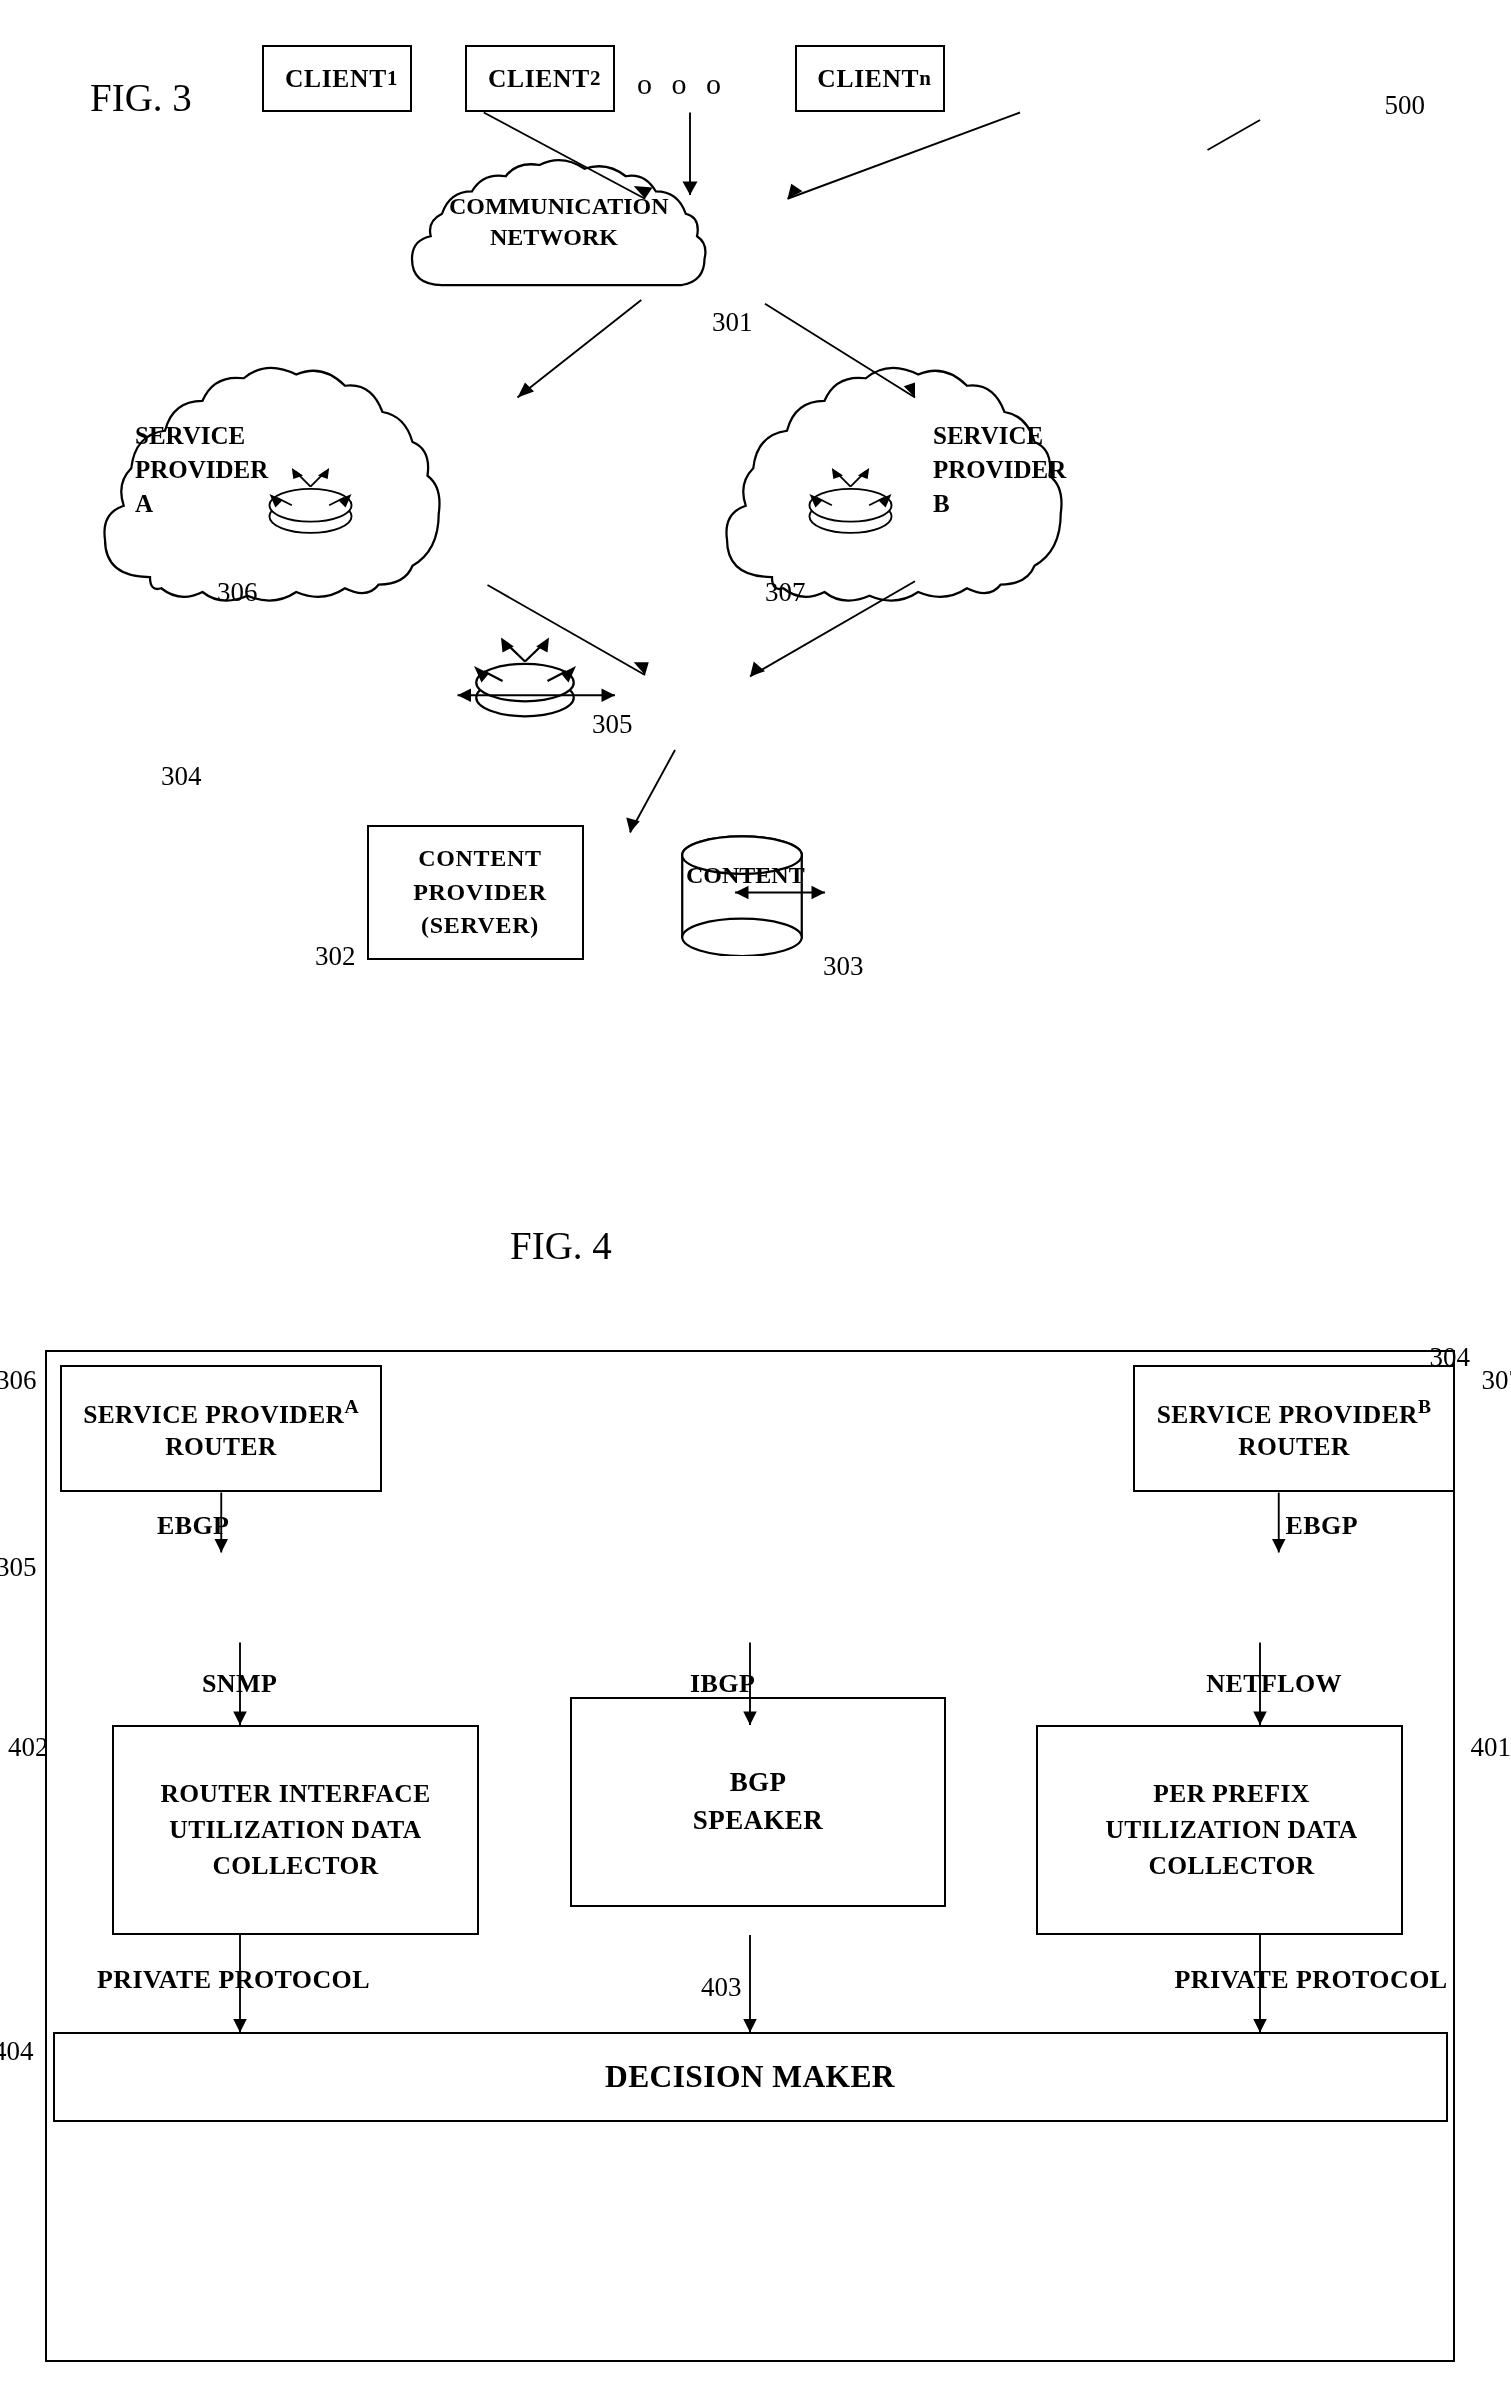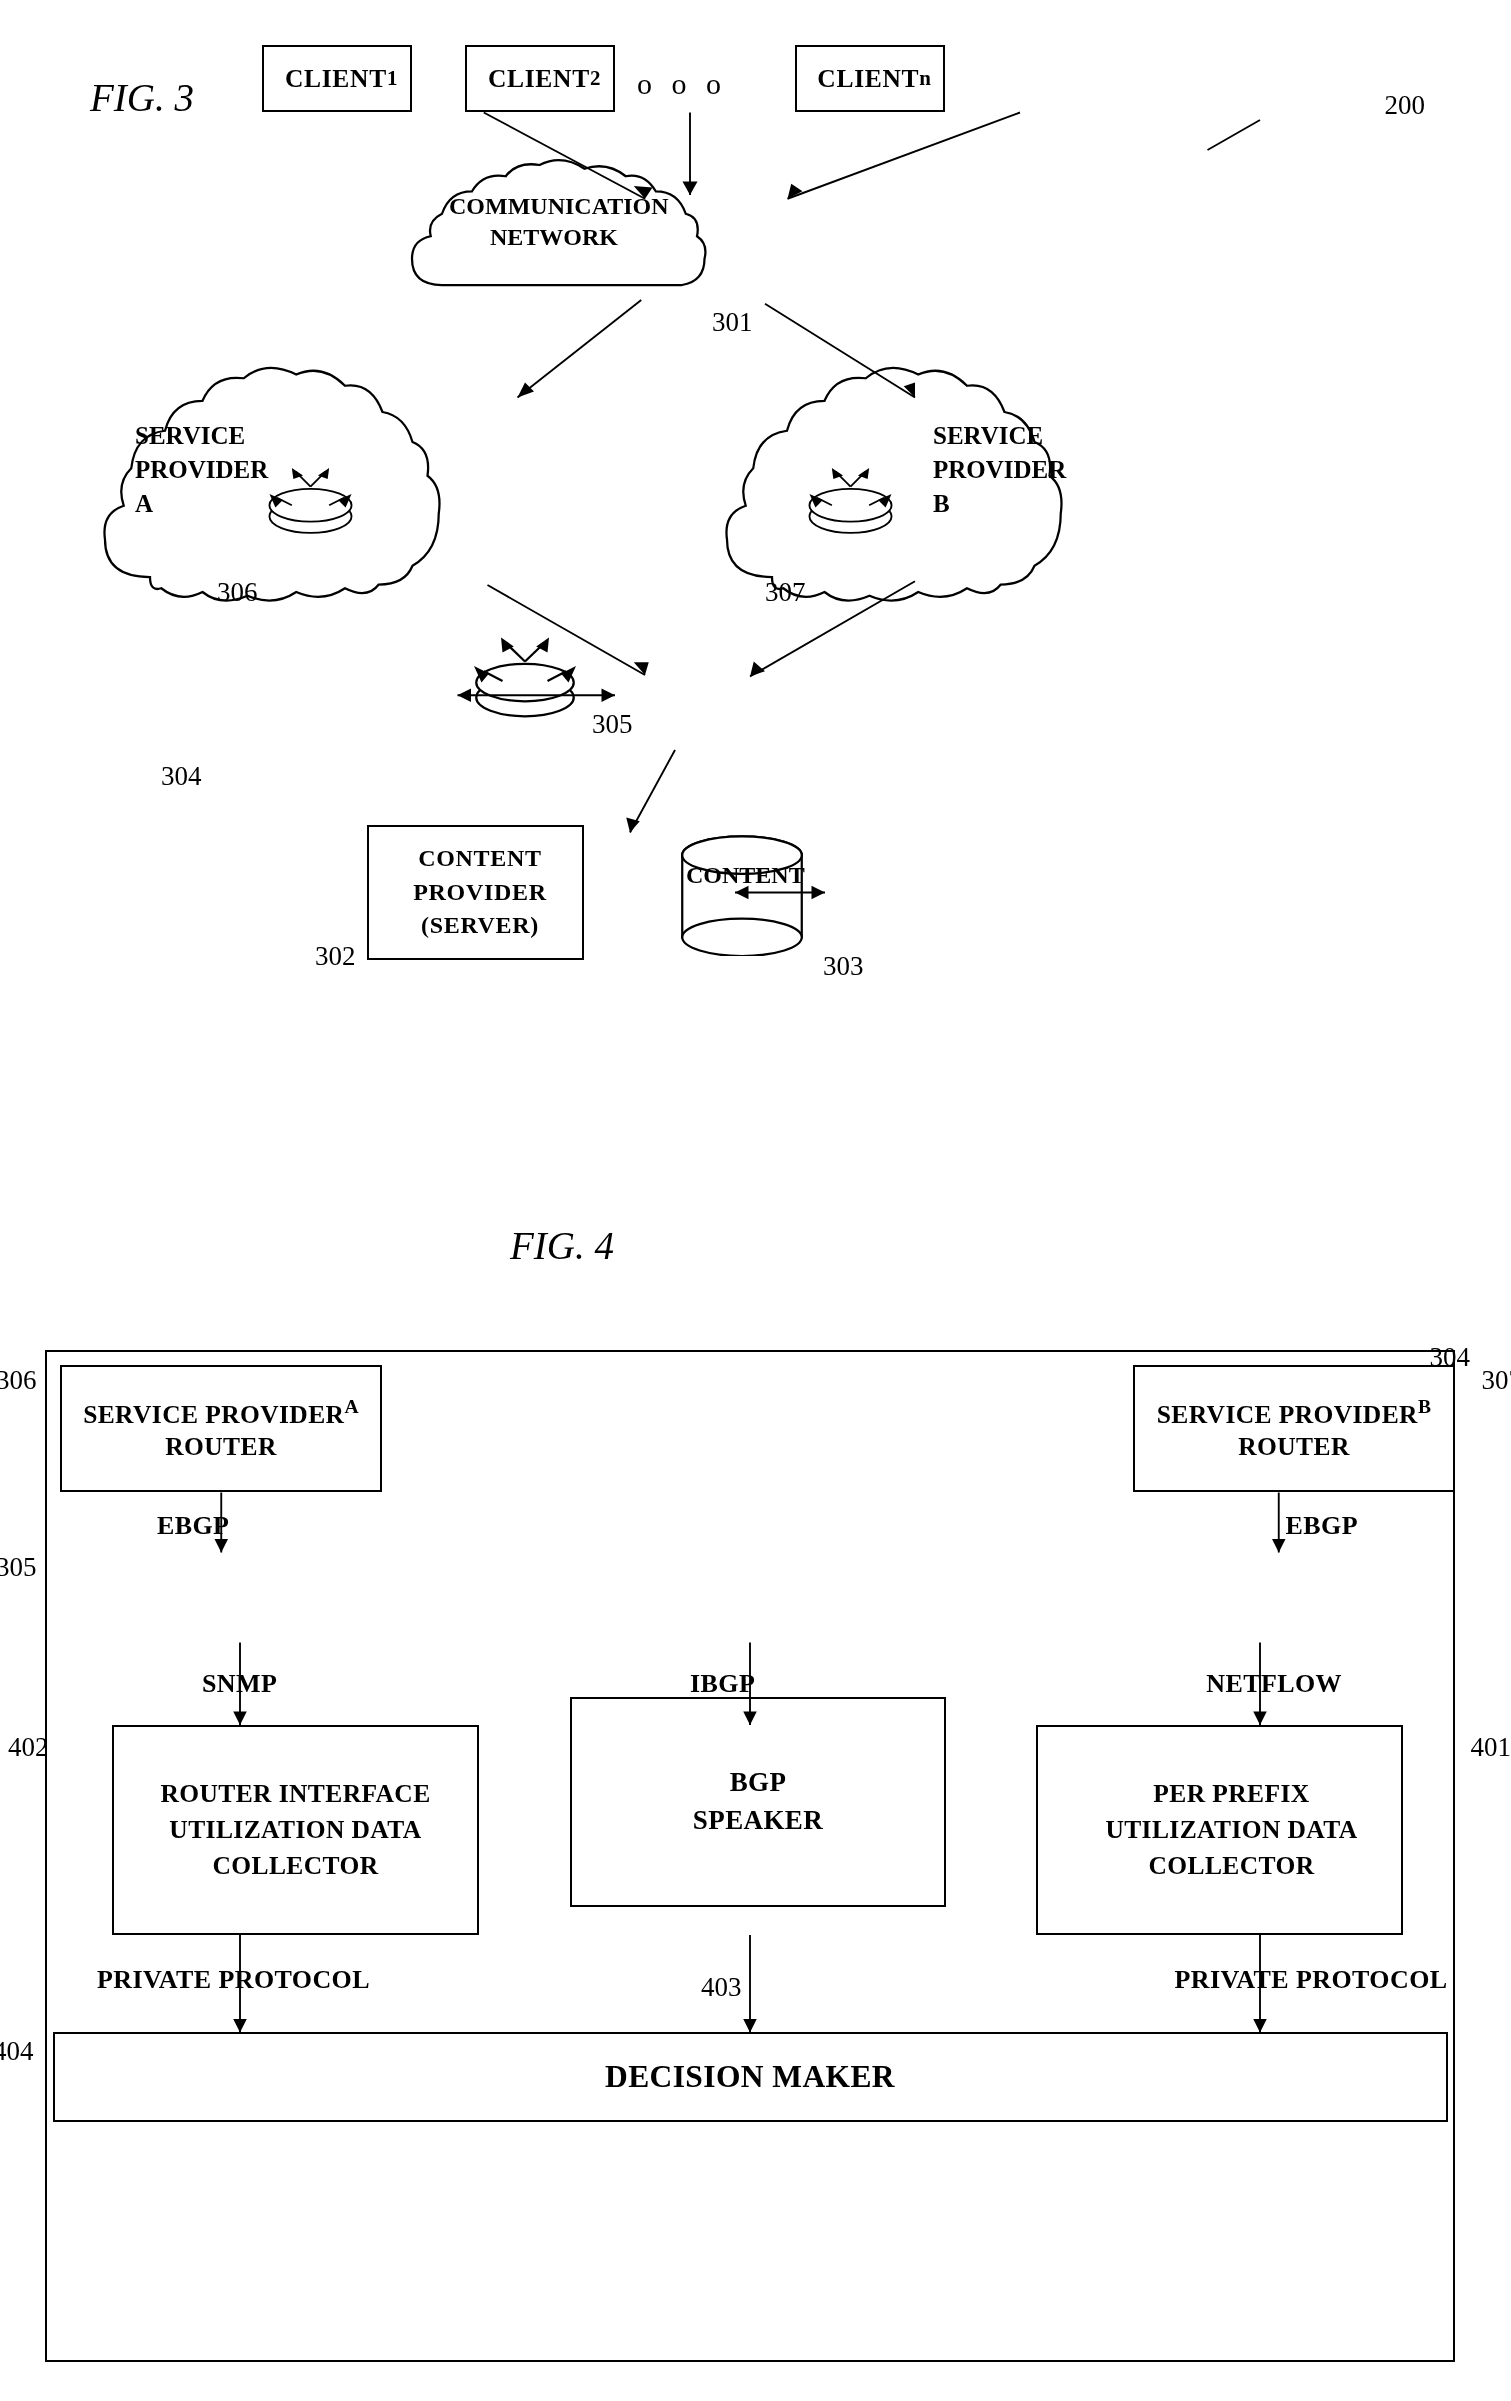--- a/index.html
+++ b/index.html
@@ -22,21 +22,20 @@
     
     .fig3-container {
       position: absolute;
       top: 30px;
       left: 45px;
       width: 1425px;
       height: 1125px;
     }
 
     .fig-label {
-      font-style: italic;
       font-size: 39px;
       font-weight: normal;
     }
 
     
     .box {
       position: absolute;
       border: 2.2px solid #000;
       background: #fff;
       display: flex;
@@ -108,21 +107,21 @@
   </style>
 </head>
 <body>
 
 <div class="page">
 
   <div class="fig3-container">
 
     <div class="fig-label" style="position:absolute; top:45px; left:45px;">FIG. 3</div>
 
-    <div class="num-label" style="top:60px; right:45px;">200</div>
+    <div class="num-label" style="top:60px; right:45px;">500</div>
 
     <div class="box" style="top:15px; left:217px; width:150px; height:67px; font-size:25.5px;">
       <span>CLIENT</span>
         <span style="font-size:21px; vertical-align:super;">1</span>
     </div>
 
     <div class="box" style="top:15px; left:420px; width:150px; height:67px; font-size:25.5px;">
       <span>CLIENT</span>
         <span style="font-size:21px; vertical-align:super;">2</span>
     </div>

